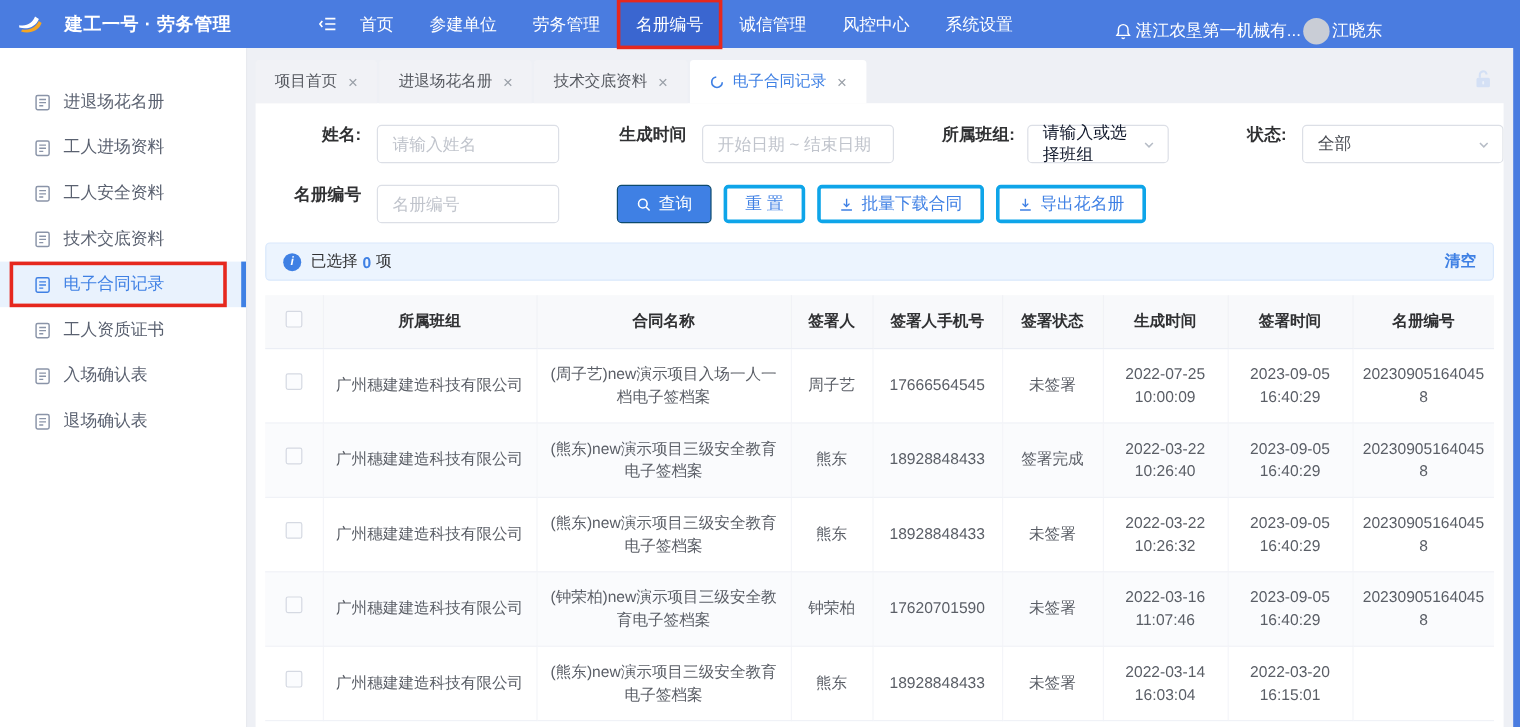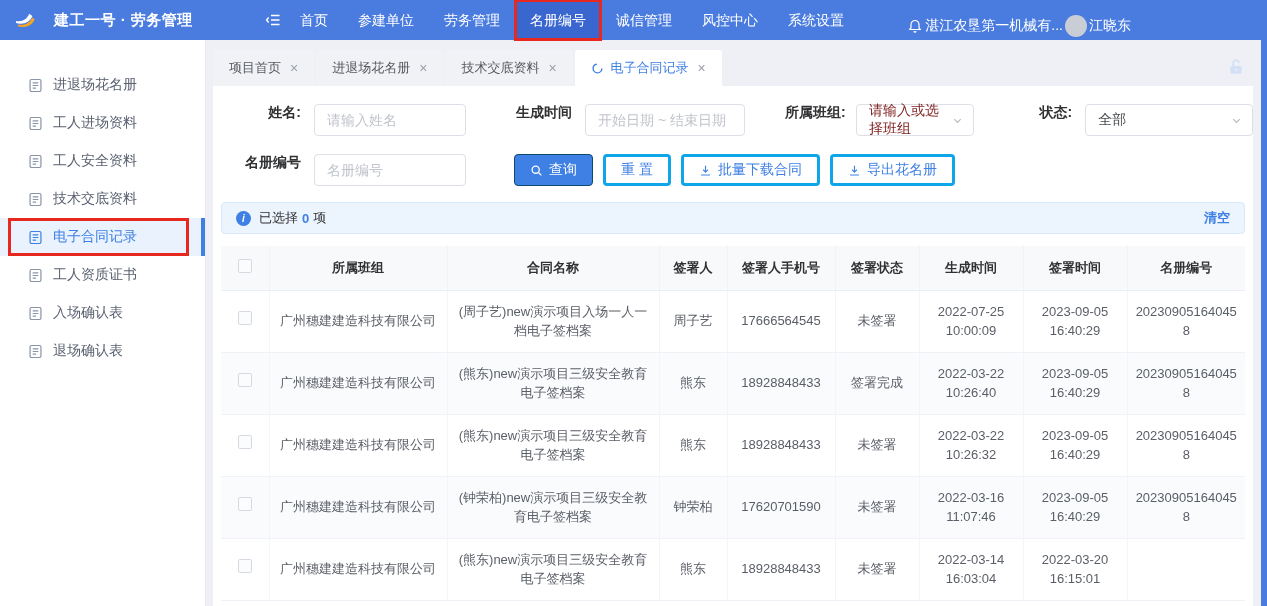--- a/index.html
+++ b/index.html
@@ -8,21 +8,21 @@
   .screen { position:absolute; inset:0; width:1267px; height:606px; overflow:hidden; }
 
   
   .header { position:absolute; top:0; left:0; right:0; height:40px; background:#4a7ce0; display:flex; align-items:center; color:#fff; z-index:20; }
   .logo-area { width:205px; flex:0 0 205px; display:flex; align-items:center; gap:16px; padding-left:12px; }
   .logo-title { font-size:15px; font-weight:bold; letter-spacing:.5px; white-space:nowrap; }
   .fold { margin-left:60px; display:flex; align-items:center; cursor:pointer; }
   .nav { display:flex; align-items:center; height:40px; margin-left:4px; }
   .nav-item { height:40px; line-height:40px; padding:0 15px; font-size:14px; cursor:pointer; white-space:nowrap; }
   .nav-item.active { background:#3a66d0; outline:3px solid #e6281e; outline-offset:-2px; }
-  .header-right { position:absolute; right:136px; top:0; height:52px; display:flex; align-items:center; gap:2px; }
+  .header-right { position:absolute; right:115px; top:0; height:52px; display:flex; align-items:center; gap:2px; }
   .bell { display:flex; align-items:center; cursor:pointer; }
   .company { font-size:14px; white-space:nowrap; }
   .avatar { width:22px; height:22px; border-radius:50%; background:#c9cdd6; display:inline-block; }
   .username { font-size:14px; white-space:nowrap; }
 
   
   .sidebar { position:absolute; top:40px; left:0; width:205px; bottom:0; background:#fff; padding-top:26px; z-index:10; box-shadow:1px 0 0 #e8eaef; }
   .side-item { position:relative; height:38px; display:flex; align-items:center; gap:10px; padding-left:28px; font-size:14px; color:#5a6170; cursor:pointer; }
   .side-item .icon { display:flex; color:#8a94a8; }
   .side-item.active { background:#e9f2fd; color:#3f80e4; }
@@ -45,21 +45,21 @@
   .card { margin:0 14px 0 8px; background:#fff; height:520px; overflow:hidden; }
 
   
   .filters { padding:18px 0 12px 30px; }
   .frow { display:flex; align-items:flex-start; margin-bottom:18px; }
   .frow:last-child { margin-bottom:0; }
   .flabel { font-size:14px; font-weight:bold; color:#303133; margin-right:13px; white-space:nowrap; min-width:58px; text-align:right; }
   .finput { height:32px; border:1px solid #dcdfe6; border-radius:4px; padding:0 12px; font-size:14px; color:#303133; background:#fff; outline:none; font-family:inherit; }
   .finput::placeholder { color:#c0c4cc; }
   .fselect { height:32px; border:1px solid #dcdfe6; border-radius:4px; padding:0 10px 0 12px; font-size:14px; display:flex; align-items:center; justify-content:space-between; background:#fff; cursor:pointer; }
-  .fselect .ph { color:#7f1d1d;font-family:Liberation Mono, monospace; }
+  .fselect .ph { color:#0f172a;font-family:Liberation Mono, monospace; }
   .fselect .val { color:#484b52; }
   .gap48 { margin-left:48px; }
   .gap40 { margin-left:40px; }
 
   .btn { height:32px; display:inline-flex; align-items:center; gap:6px; padding:0 15px; border-radius:4px; font-size:14px; cursor:pointer; white-space:nowrap; }
   .btn-primary { background:#3f80e4; border:1px solid #0c4a6e; color:#fff; }
   .btn-outline { background:#fff; border:3px solid #0ea5e9; color:#3f80e4; }
   .btn + .btn { margin-left:10px; }
 
   

